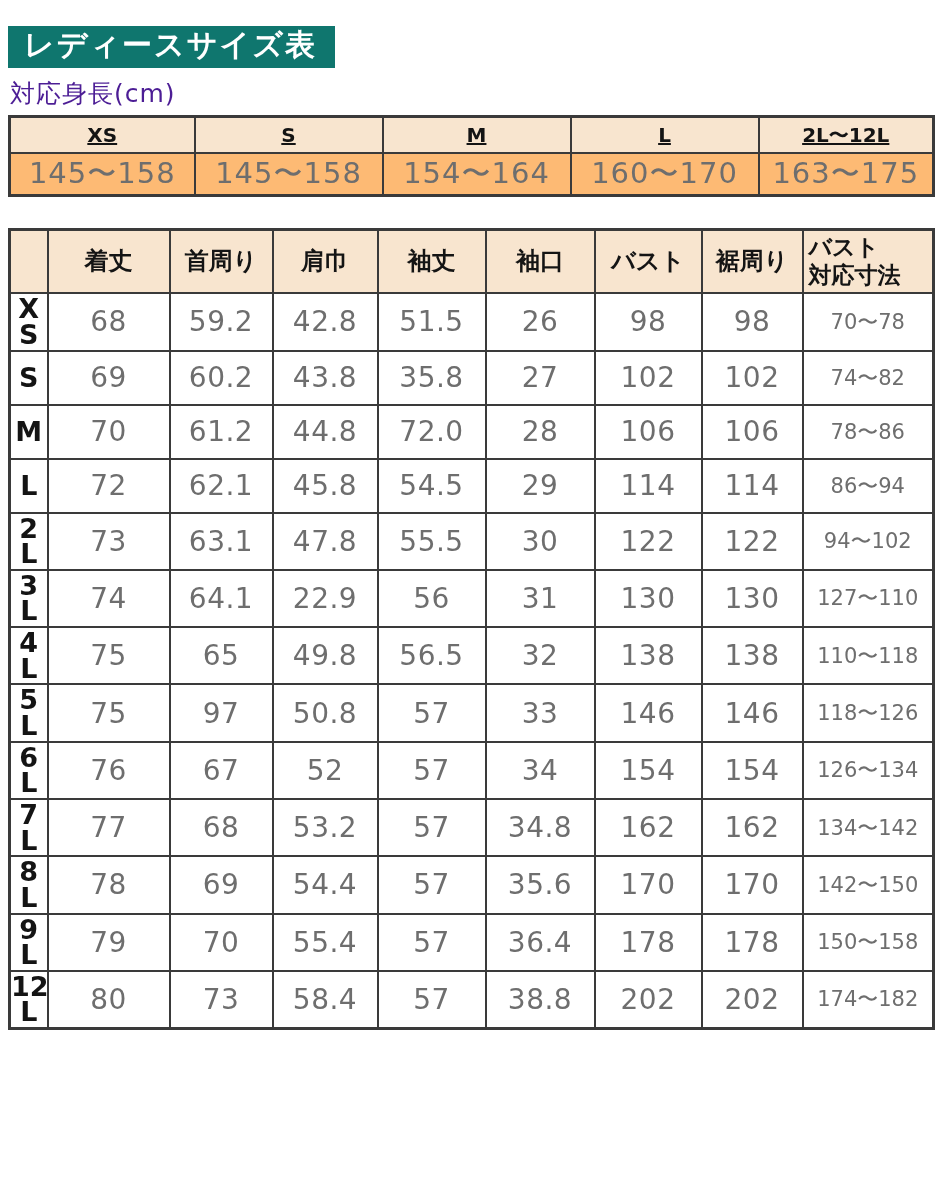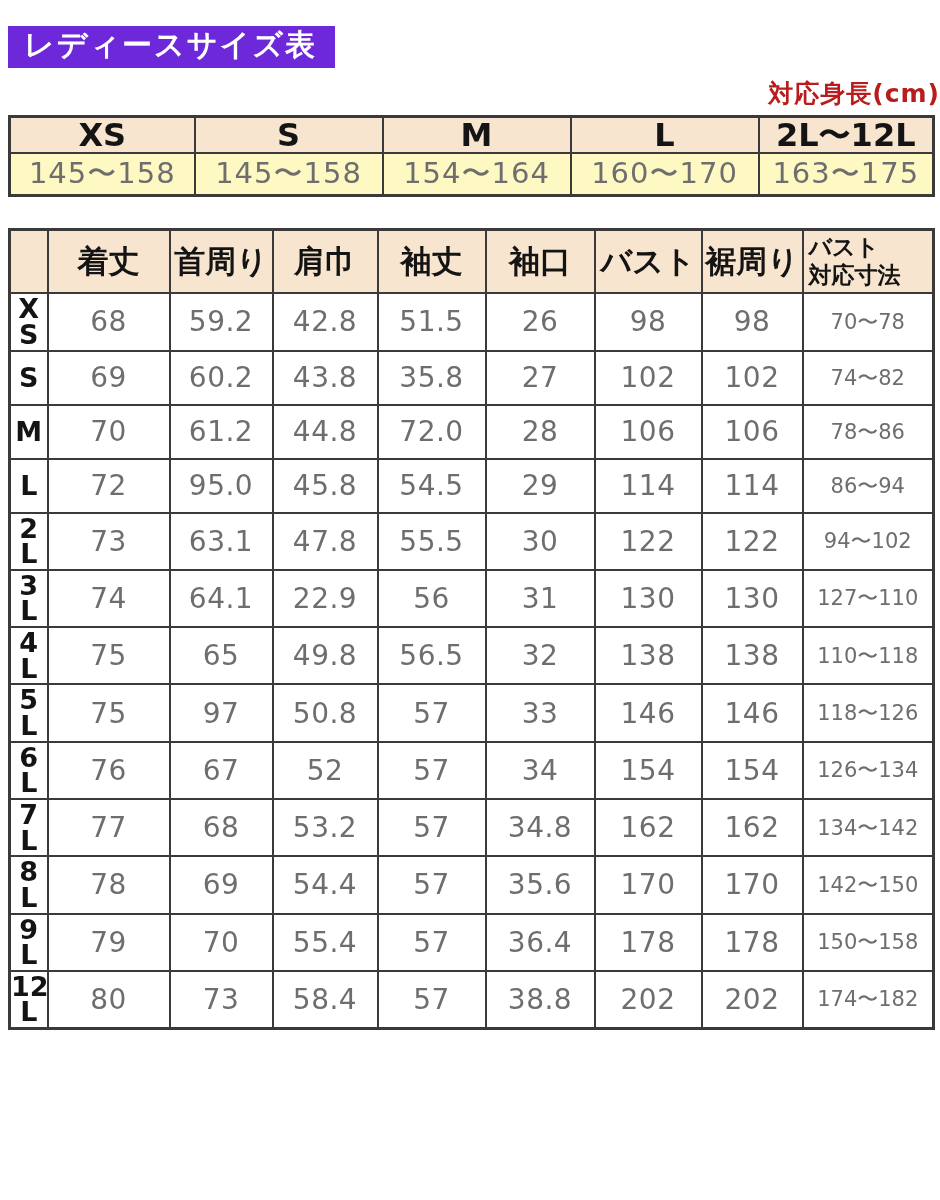--- a/index.html
+++ b/index.html
@@ -12,74 +12,74 @@
   }
   .page {
     position: relative;
     width: 940px;
     height: 1200px;
     overflow: hidden;
   }
   .title-bar {
     display: inline-block;
     margin: 26px 0 0 8px;
-    background: #6d28d9;
+    background: #0f766e;
     color: #ffffff;
     font-size: 30px;
     font-weight: bold;
     letter-spacing: 2px;
     padding: 1px 18px 5px 16px;
     line-height: 1.2;
   }
   .subtitle {
     margin: 13px 0 0 10px;
     font-size: 25px;
-    font-weight: bold;
-    color: #b91c1c;
+    font-weight: normal;
+    color: #4c1d95;
     letter-spacing: 1px;
     line-height: 1.05;
-    text-align: right;
   }
   table {
     border-collapse: collapse;
     table-layout: fixed;
     margin-left: 8px;
     border: 3px solid #3a3a3a;
   }
   th, td {
     border: 2px solid #3a3a3a;
     text-align: center;
     padding: 0;
     overflow: hidden;
   }
   
   .height-table { width: 924px; margin-top: 8px; }
   .height-table th {
     background: #f8e5cf;
     color: #141414;
     font-weight: bold;
-    font-size: 32px;
+    font-size: 20px;
     height: 36px;
     line-height: 1.0;
+    text-decoration: underline;
   }
   .height-table td {
-    background: #fef9c3;
+    background: #fdba74;
     color: #6e6e6e;
     font-weight: normal;
     font-size: 29px;
     height: 36px;
     letter-spacing: 1px;
   }
   
   .size-table { width: 924px; margin-top: 31px; }
   .size-table th {
     background: #f8e5cf;
     color: #141414;
     font-weight: bold;
-    font-size: 31px;
+    font-size: 24px;
     height: 64px;
     line-height: 1.05;
   }
   .size-table th.bust-range-header {
     font-size: 23px;
     text-align: left;
     padding-left: 5px;
     white-space: pre-line;
     line-height: 1.2;
   }
@@ -195,21 +195,21 @@
           <td>44.8</td>
           <td>72.0</td>
           <td>28</td>
           <td>106</td>
           <td>106</td>
           <td class="bust-range-cell">78〜86</td>
         </tr>
         <tr>
           <td class="row-label">L</td>
           <td>72</td>
-          <td>95.0</td>
+          <td>62.1</td>
           <td>45.8</td>
           <td>54.5</td>
           <td>29</td>
           <td>114</td>
           <td>114</td>
           <td class="bust-range-cell">86〜94</td>
         </tr>
         <tr>
           <td class="row-label">2
 L</td>

